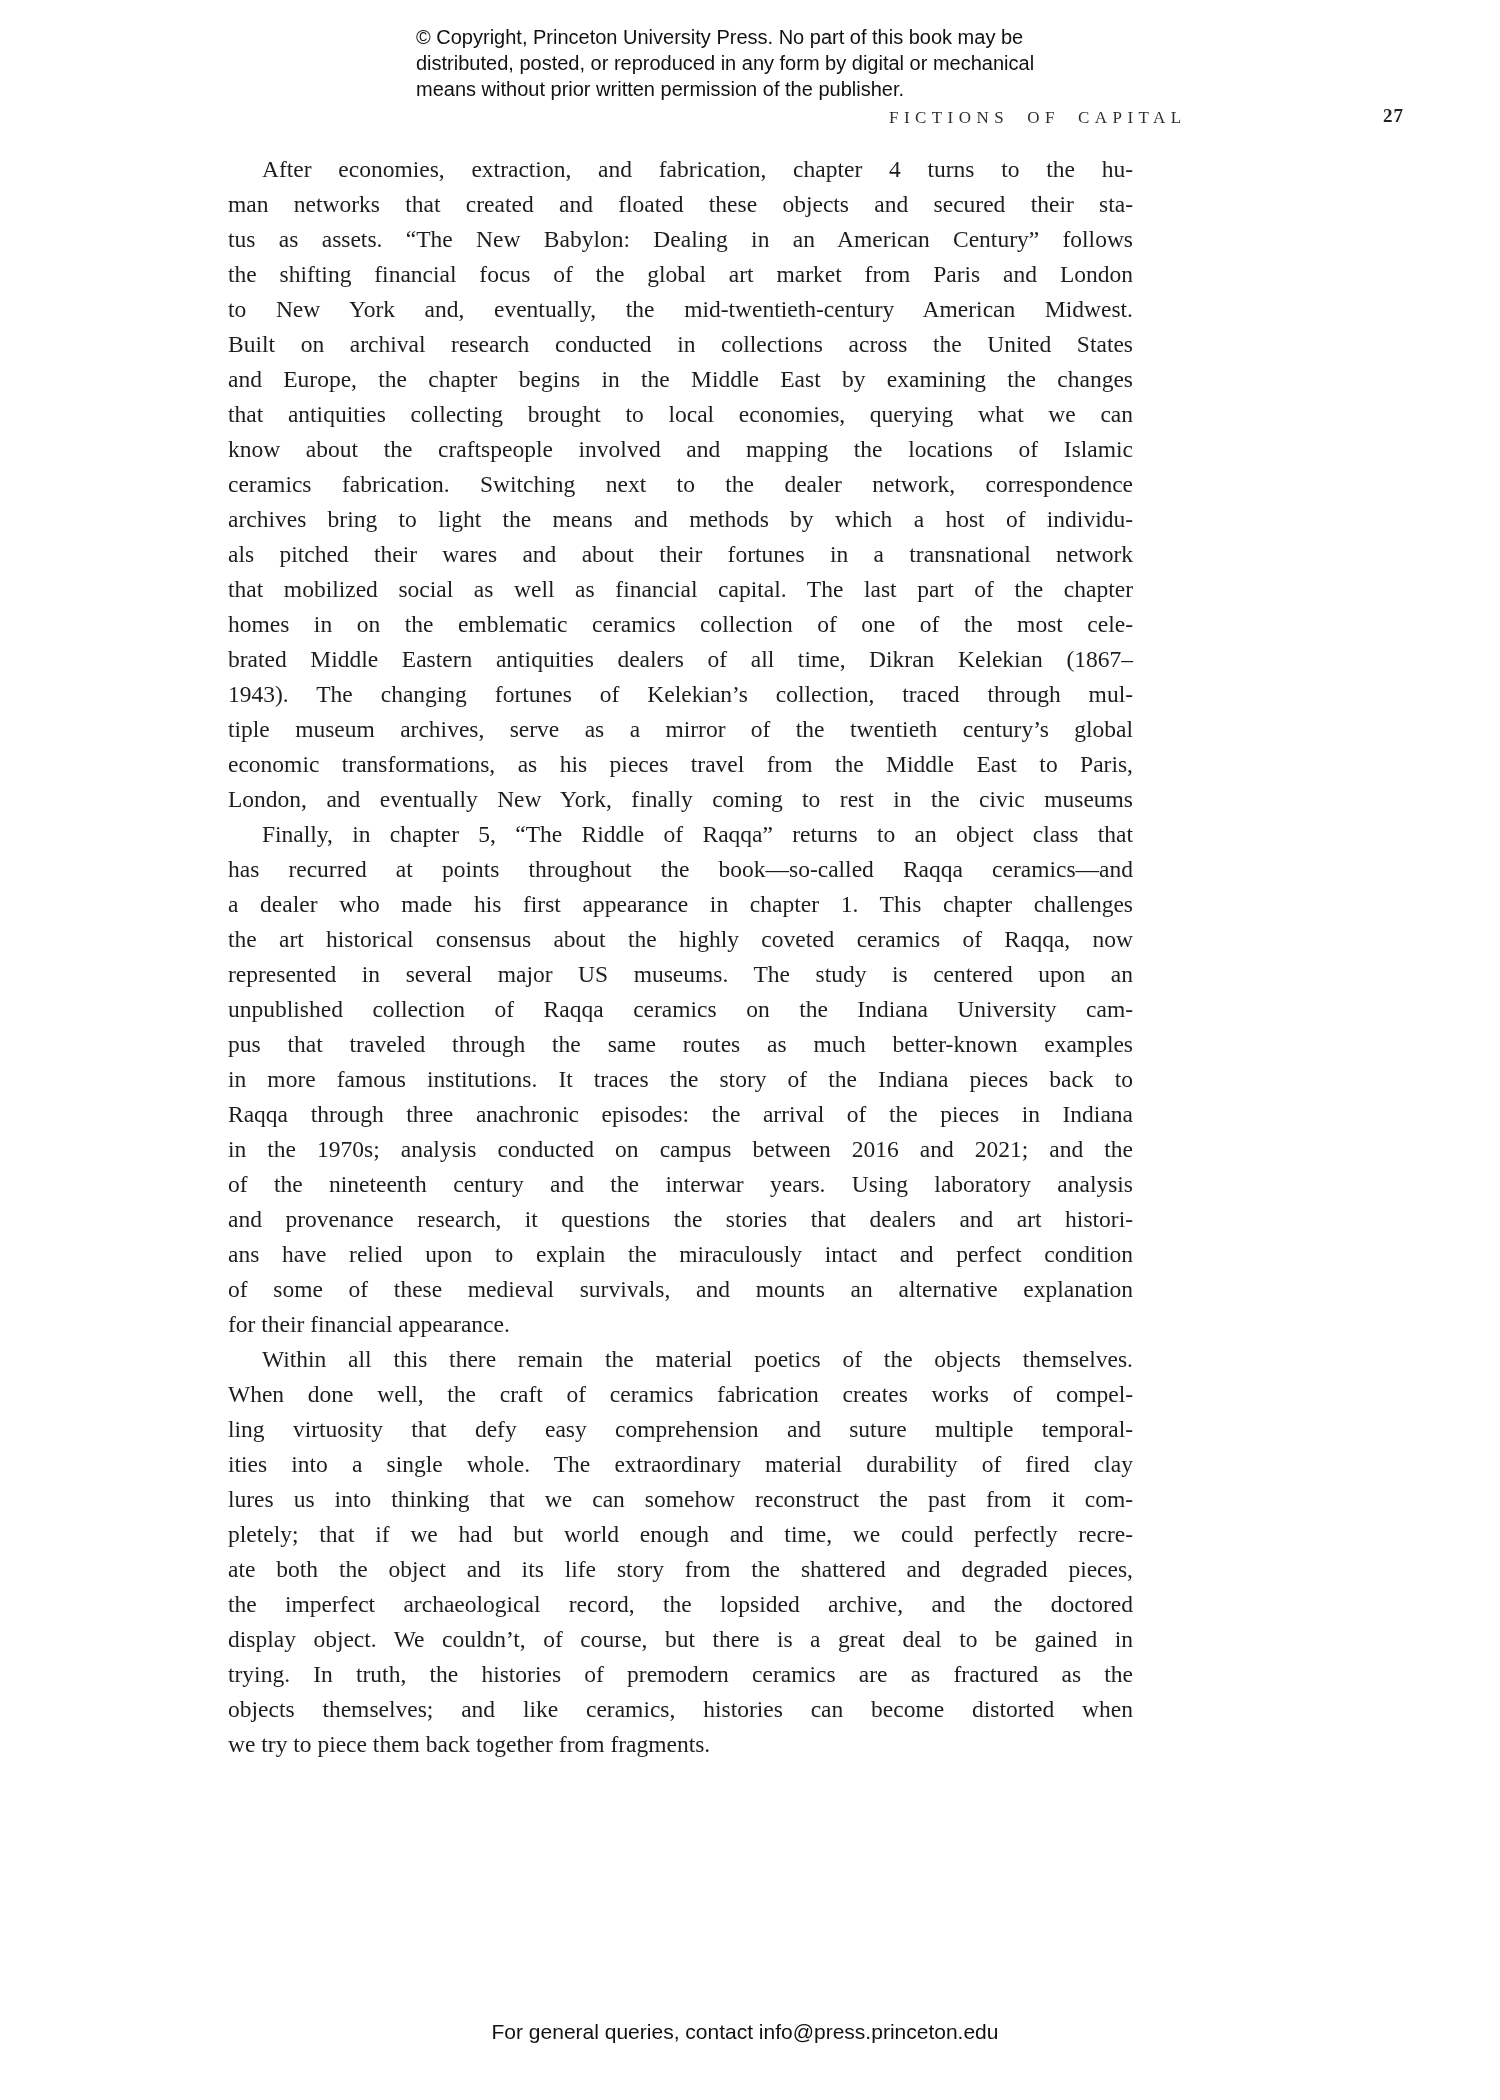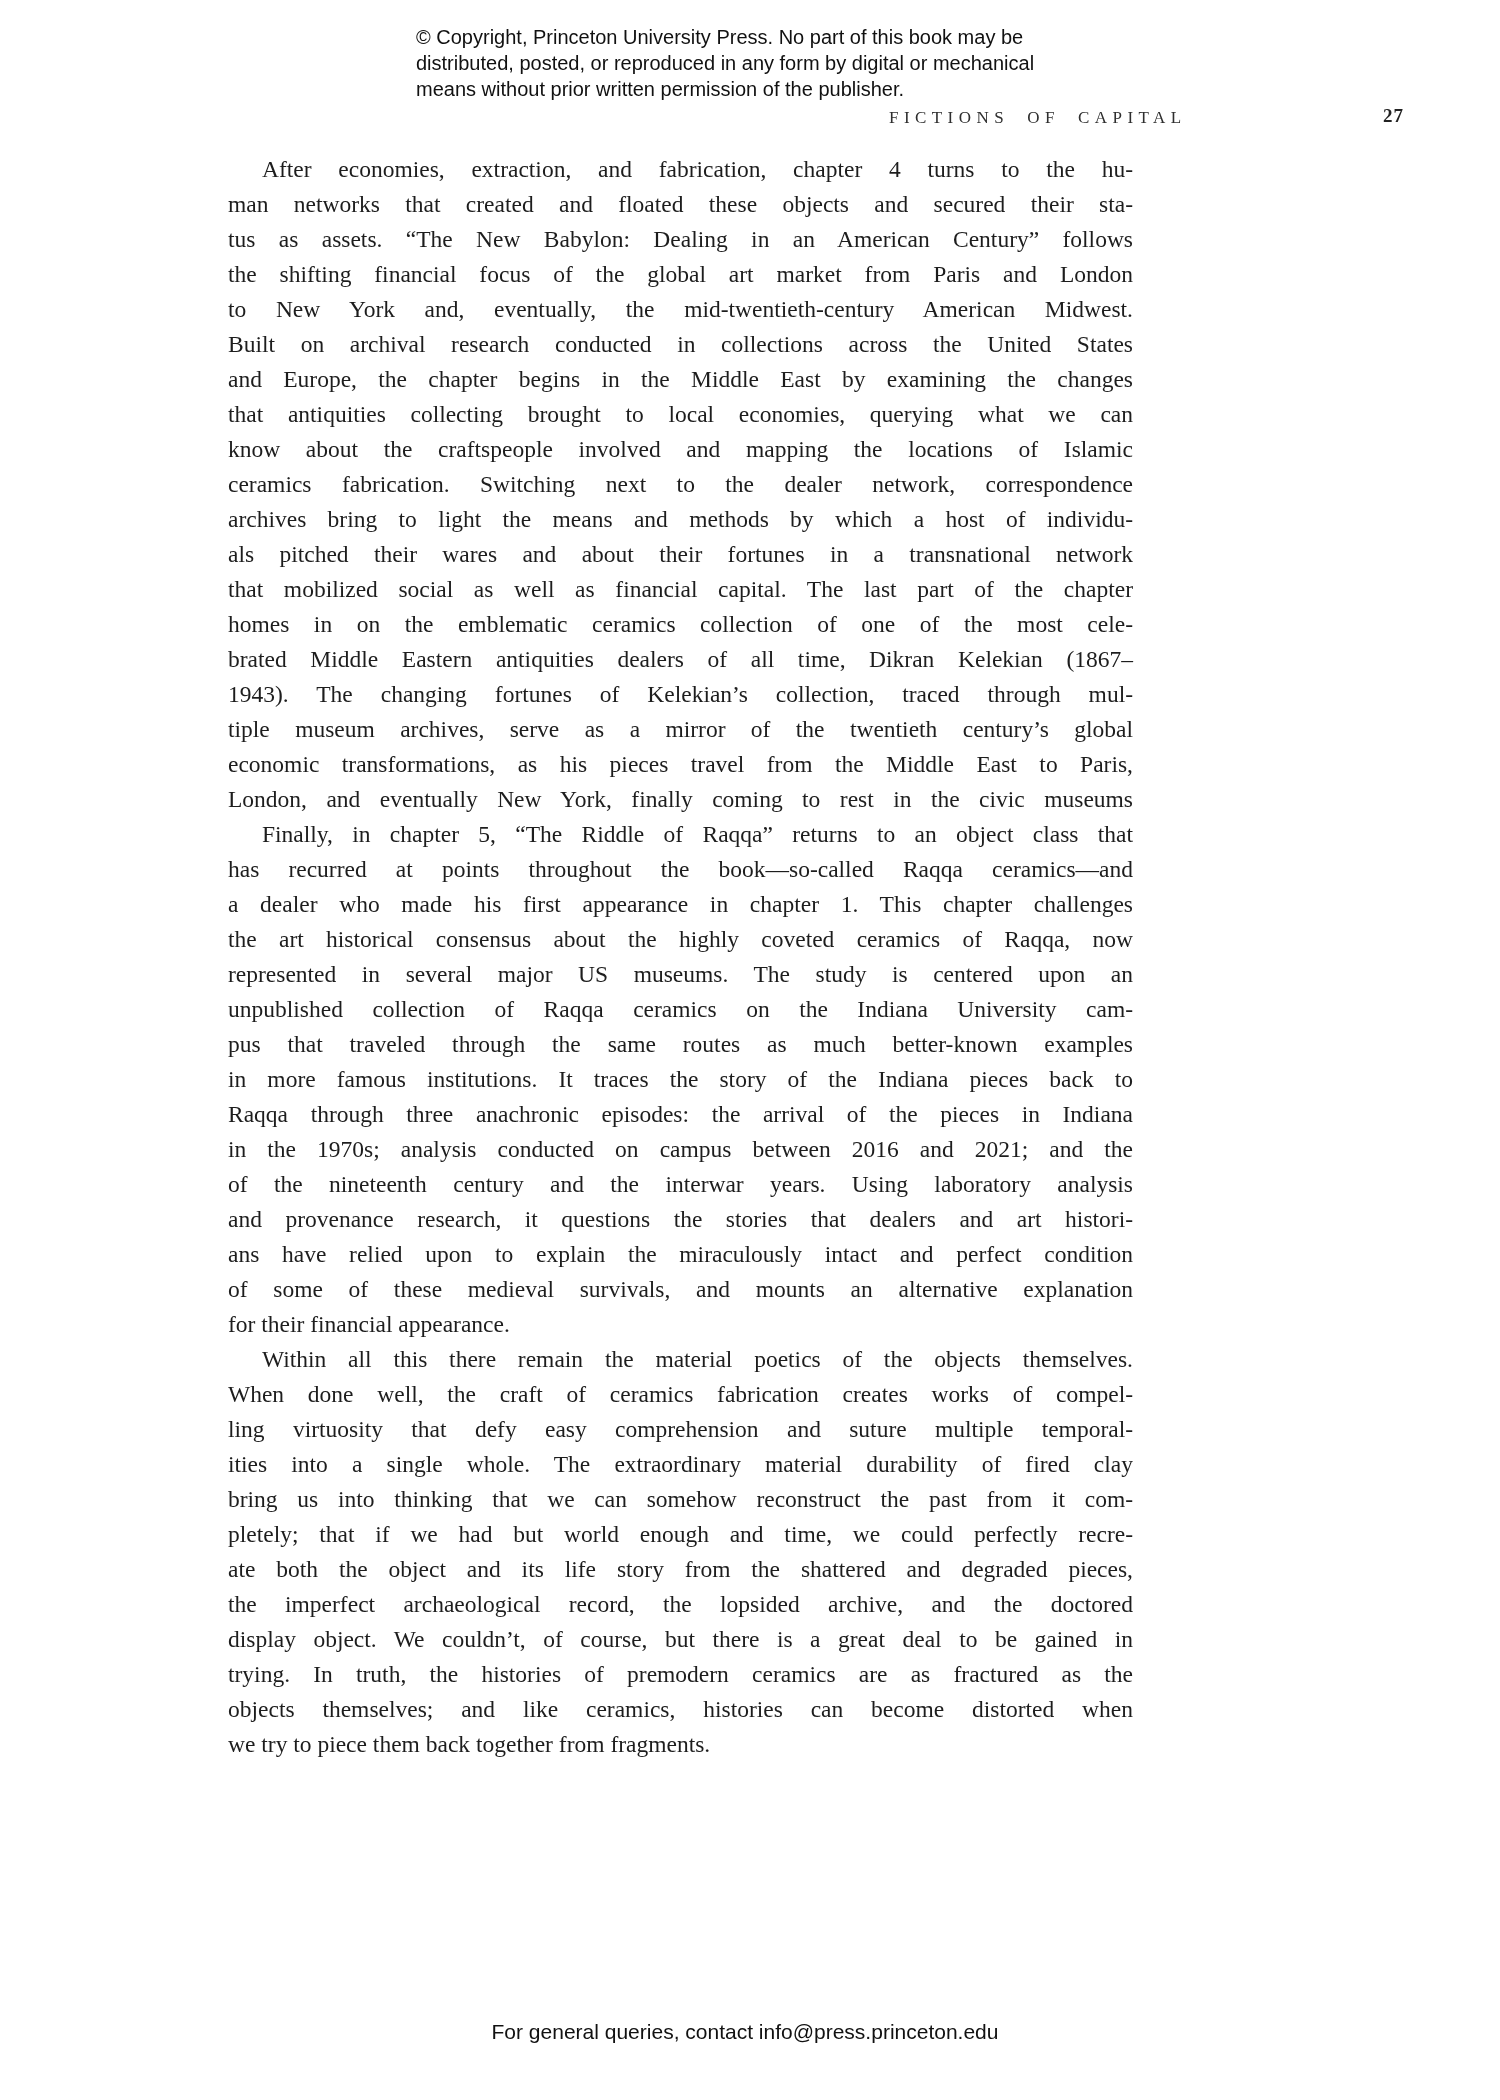--- a/index.html
+++ b/index.html
@@ -125,21 +125,21 @@
         <div class="line">and provenance research, it questions the stories that dealers and art histori-</div>
         <div class="line">ans have relied upon to explain the miraculously intact and perfect condition</div>
         <div class="line">of some of these medieval survivals, and mounts an alternative explanation</div>
         <div class="line last">for their financial appearance.</div>
       </div>
       <div class="paragraph">
         <div class="line first">Within all this there remain the material poetics of the objects themselves.</div>
         <div class="line">When done well, the craft of ceramics fabrication creates works of compel-</div>
         <div class="line">ling virtuosity that defy easy comprehension and suture multiple temporal-</div>
         <div class="line">ities into a single whole. The extraordinary material durability of fired clay</div>
-        <div class="line">bring us into thinking that we can somehow reconstruct the past from it com-</div>
+        <div class="line">lures us into thinking that we can somehow reconstruct the past from it com-</div>
         <div class="line">pletely; that if we had but world enough and time, we could perfectly recre-</div>
         <div class="line">ate both the object and its life story from the shattered and degraded pieces,</div>
         <div class="line">the imperfect archaeological record, the lopsided archive, and the doctored</div>
         <div class="line">display object. We couldn’t, of course, but there is a great deal to be gained in</div>
         <div class="line">trying. In truth, the histories of premodern ceramics are as fractured as the</div>
         <div class="line">objects themselves; and like ceramics, histories can become distorted when</div>
         <div class="line last">we try to piece them back together from fragments.</div>
       </div>
     </div>
   <div class="footer">For general queries, contact info@press.princeton.edu</div>

